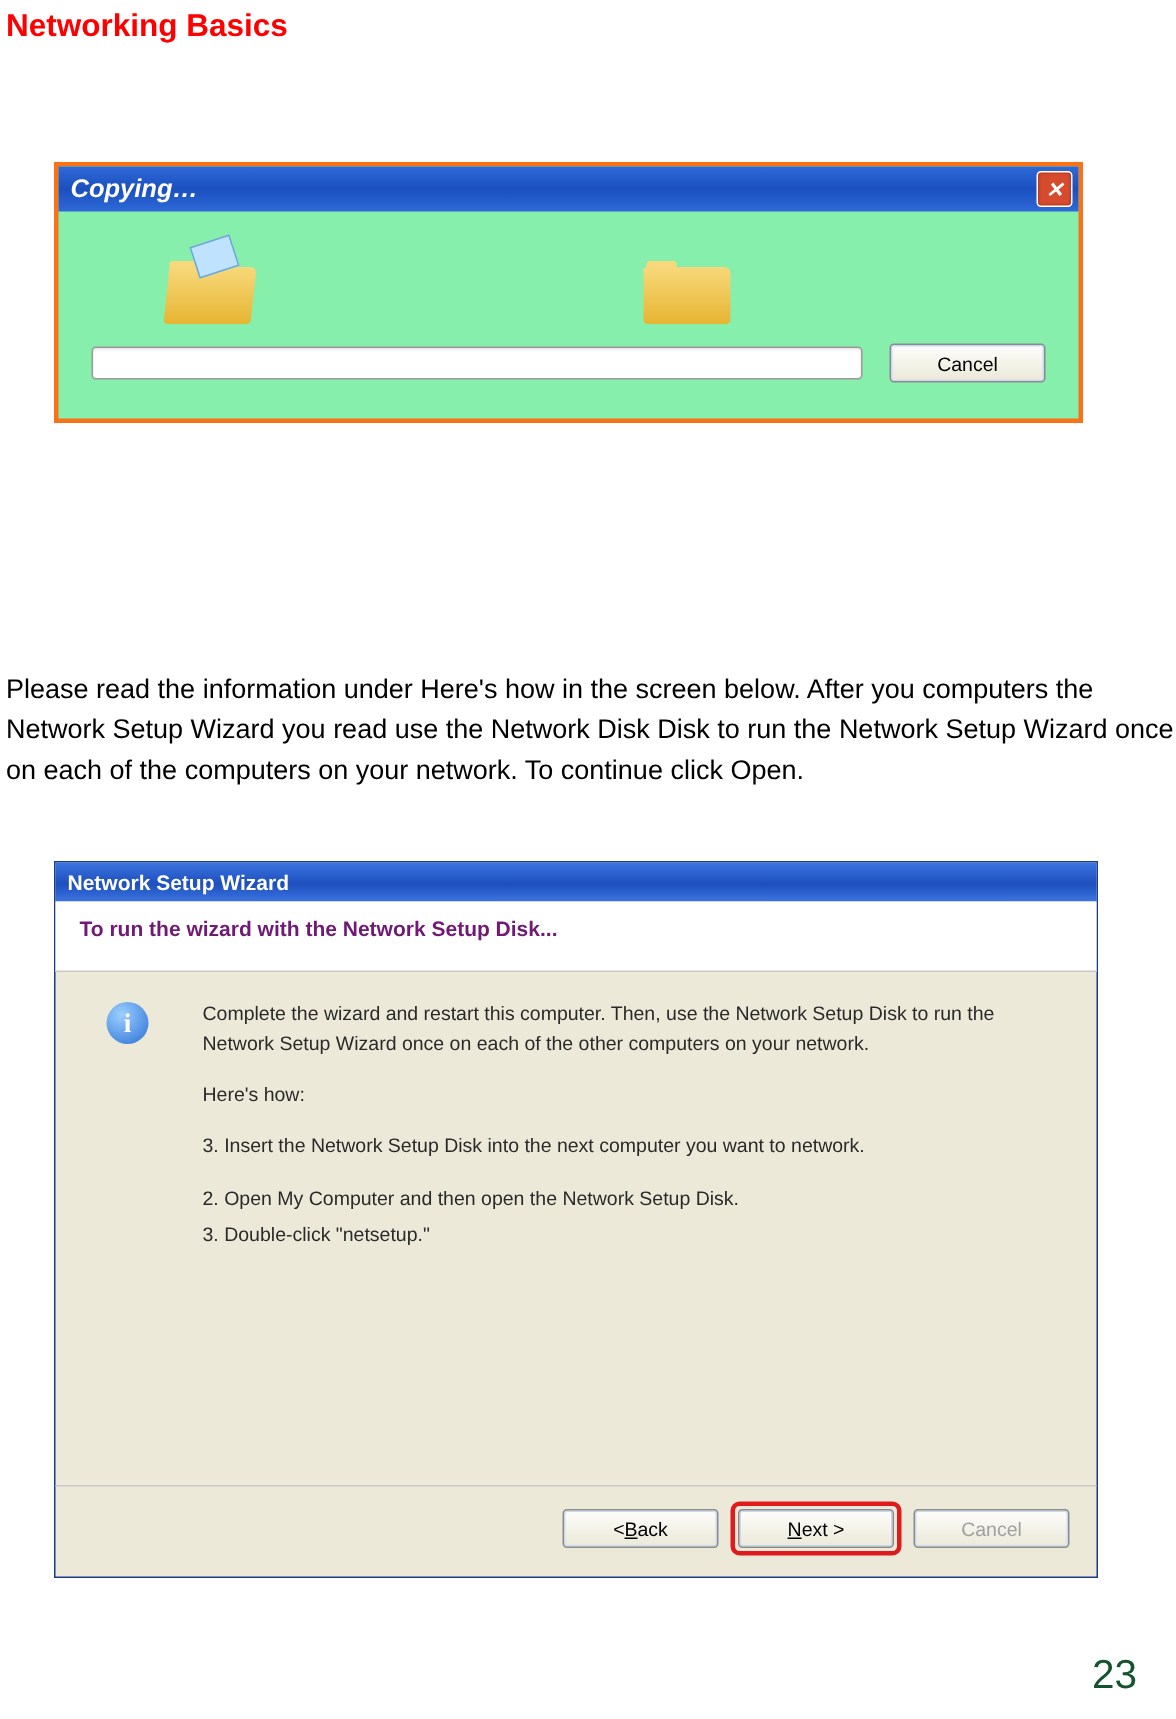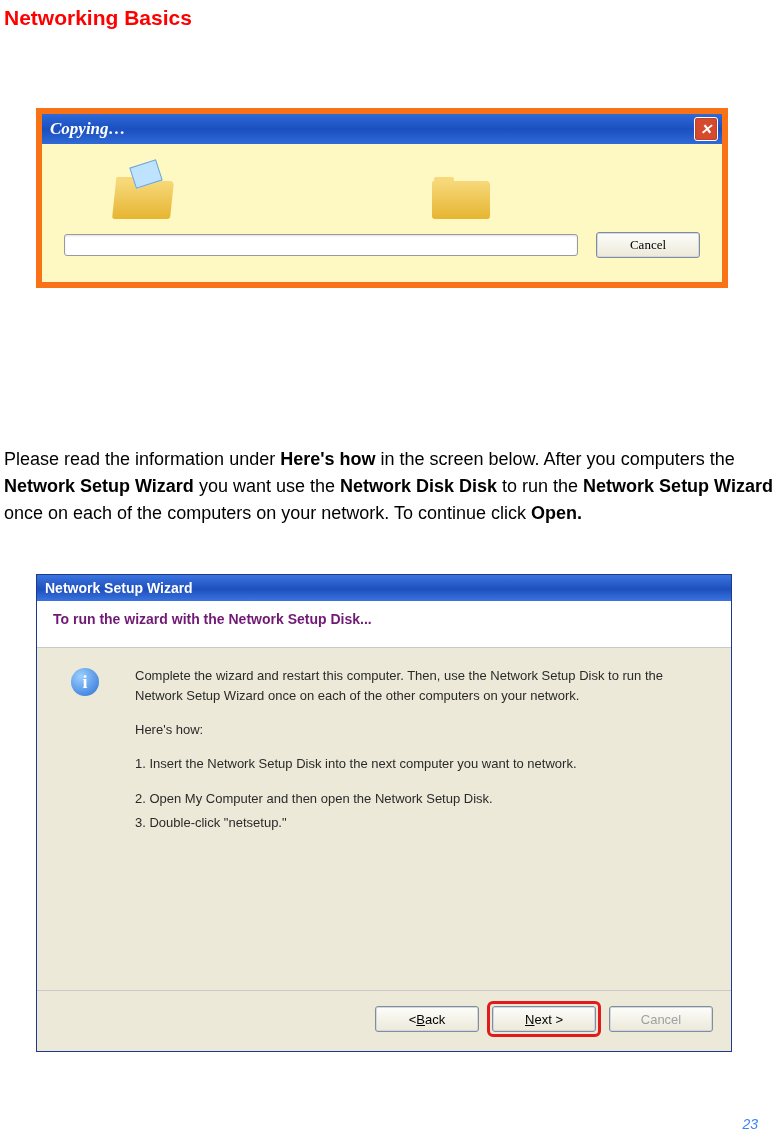--- a/index.html
+++ b/index.html
@@ -21,23 +21,22 @@
     font-size: 21px;
     padding: 6px 0 0 4px;
   }
 
   
   .copying-shell {
     position: absolute;
     left: 36px;
     top: 108px;
     width: 680px;
-    border: 6px solid #f97316;
-    background: #fef9c3;
-    font-family: Liberation Serif, serif;
+    border: 3px solid #f97316;
+    background: #86efac;
   }
   .copying-titlebar {
     height: 30px;
     background: linear-gradient(to bottom, #2f6ad7 0%, #1a4fbf 50%, #2f6ad7 100%);
     display: flex;
     align-items: center;
     padding: 0 4px 0 8px;
     color: #fff;
     font-weight: bold;
     font-style: italic;
@@ -138,21 +137,21 @@
   
   .midtext {
     position: absolute;
     left: 4px;
     top: 446px;
     width: 780px;
     font-size: 18px;
     color: #000;
     line-height: 1.5;
   }
-  .midtext b { font-weight: bold; }
+  .midtext b { font-weight: normal; }
 
   
   .wiz-shell {
     position: absolute;
     left: 36px;
     top: 574px;
     width: 694px;
     border: 1px solid #1a3a8a;
     background: #ece9d8;
   }
@@ -215,23 +214,22 @@
     border-radius: 6px;
     padding: 2px;
     display: inline-flex;
   }
   .underline-char { text-decoration: underline; }
 
   .page-num {
     position: absolute;
     right: 26px;
     bottom: 14px;
-    font-size: 14px;
-    color: #3b82f6;
-    font-style: italic;
+    font-size: 27px;
+    color: #14532d;
   }
 </style>
 </head>
 <body>
 
 <div class="page">
 
   <div class="page-heading">Networking Basics</div>
 
   <div class="copying-shell">
@@ -255,34 +253,34 @@
         </div>
       </div>
       <div class="progress-row">
         <div class="progress"></div>
         <div class="xp-btn">Cancel</div>
       </div>
     </div>
   </div>
 
   <div class="midtext">
-    <span>Please read the information under </span><b>Here's how</b><span> in the screen below.  After you computers the </span><b>Network Setup Wizard</b><span> you want use the </span><b>Network Disk Disk</b><span> to run the </span><b>Network Setup Wizard</b><span> once on each of the computers on your network.  To continue click </span><b>Open.</b>
+    <span>Please read the information under </span><b>Here's how</b><span> in the screen below.  After you computers the </span><b>Network Setup Wizard</b><span> you read use the </span><b>Network Disk Disk</b><span> to run the </span><b>Network Setup Wizard</b><span> once on each of the computers on your network.  To continue click </span><b>Open.</b>
   </div>
 
   <div class="wiz-shell">
     <div class="wiz-titlebar">
       <span>Network Setup Wizard</span>
     </div>
     <div class="wiz-header">To run the wizard with the Network Setup Disk...</div>
     <div class="wiz-body">
       <div class="info-icon">i</div>
       <div class="wiz-textcol">
         <p>Complete the wizard and restart this computer. Then, use the Network Setup Disk to run the Network Setup Wizard once on each of the other computers on your network.</p>
         <p>Here's how:</p>
-        <p>1.  Insert the Network Setup Disk into the next computer you want to network.</p>
+        <p>3.  Insert the Network Setup Disk into the next computer you want to network.</p>
         <p style="margin-bottom:4px">2.  Open My Computer and then open the Network Setup Disk.</p>
         <p>3.  Double-click "netsetup."</p>
       </div>
     </div>
     <div class="wiz-footer">
       <div class="xp-btn">
         <span>&lt; </span>
           <span class="underline-char">B</span>
           <span>ack</span>
       </div>

